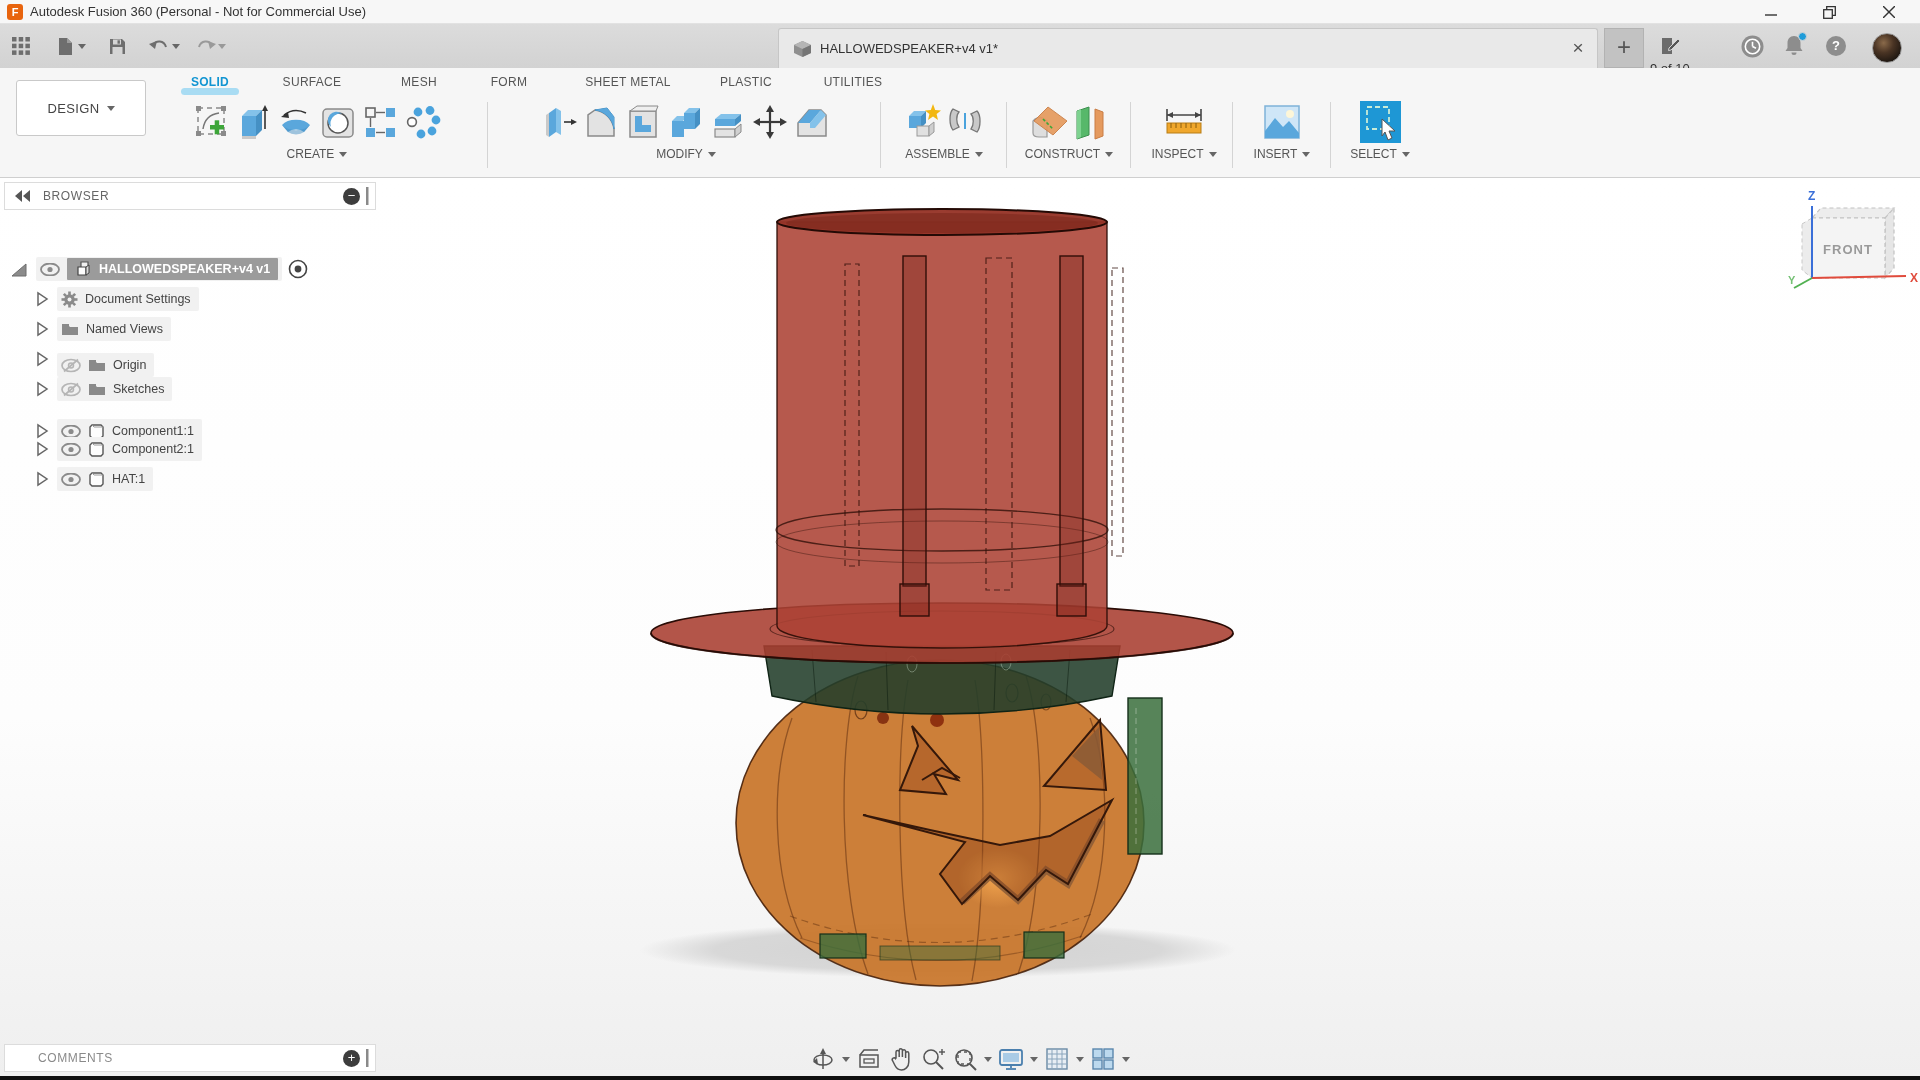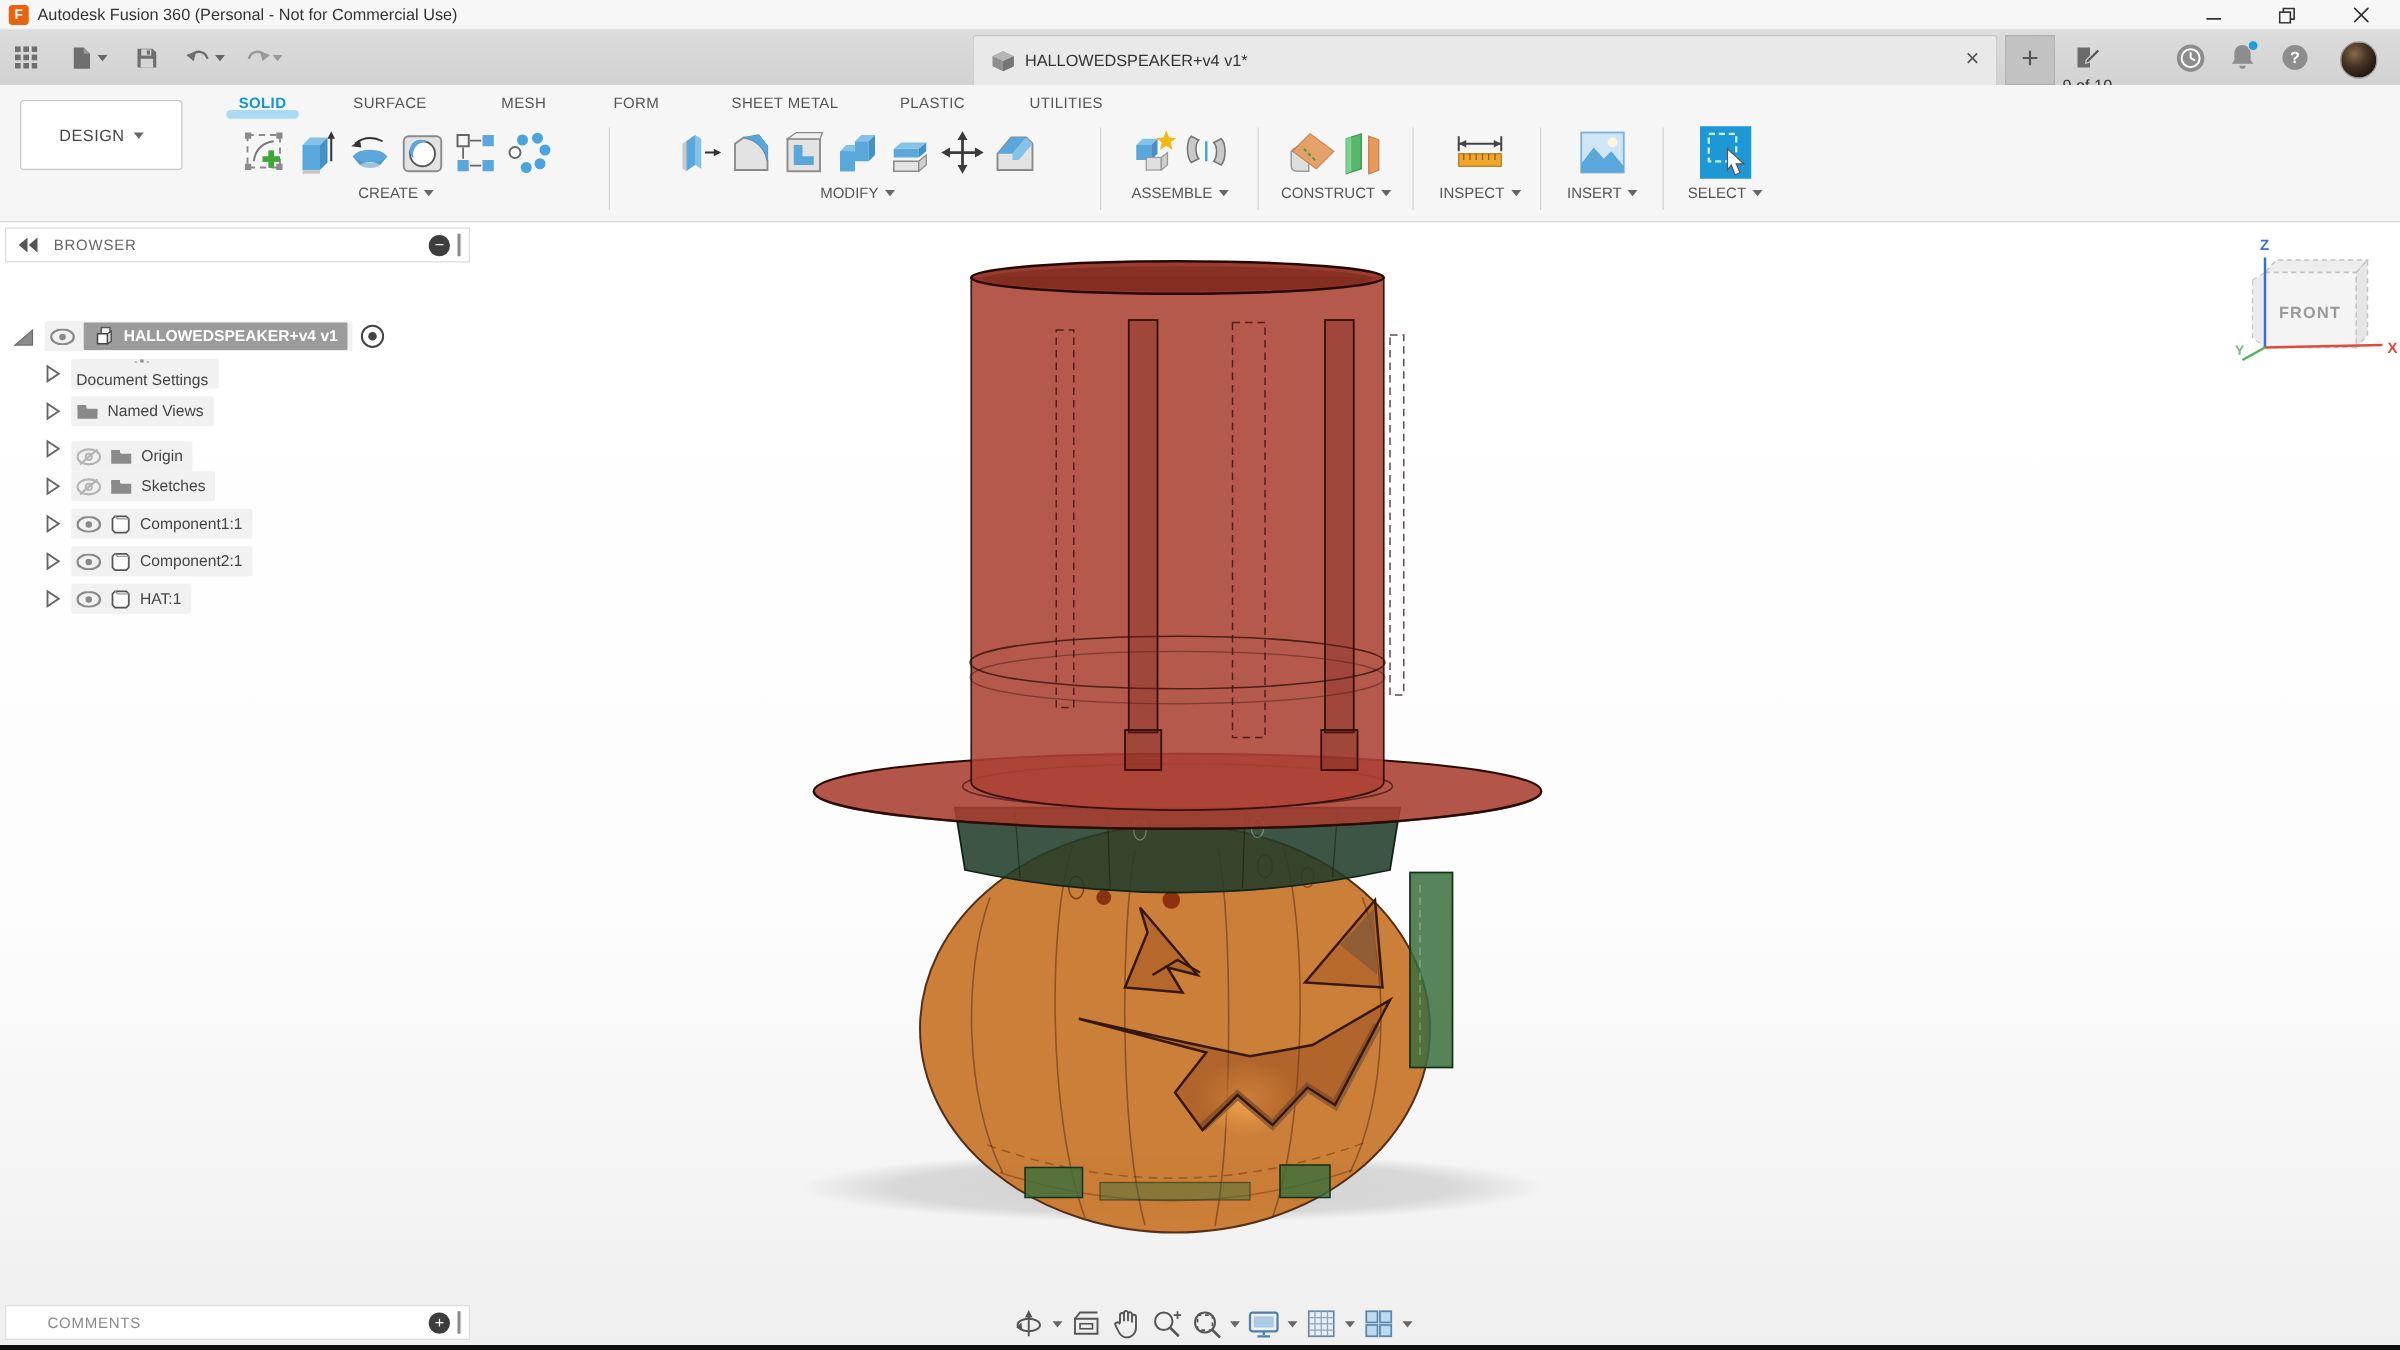--- a/index.html
+++ b/index.html
@@ -589,21 +589,21 @@
           <svg width="20" height="20" style="margin-left:6px;">
               <circle cx="10" cy="10" r="8.5" fill="#fff" stroke="#444" stroke-width="1.6"></circle>
               <circle cx="10" cy="10" r="3.4" fill="#444"></circle>
             </svg>
         </div>
 
         <div class="trow" style="left:36px; top:68px;">
           <svg width="13" height="16">
               <polygon points="2,2 2,14 11,8" fill="#fdfdfd" stroke="#666" stroke-width="1.5"></polygon>
             </svg>
-          <div class="pill" style="margin-left:8px;flex-direction:column;">
+          <div class="pill" style="margin-left:8px;">
             <svg width="17" height="17">
                 <circle cx="8.5" cy="8.5" r="5.2" fill="#8a8a8a"></circle>
                 <circle cx="8.5" cy="8.5" r="2" fill="#f1f1f1"></circle>
                 <g stroke="#8a8a8a" stroke-width="2.6">
                   <line x1="8.5" y1="0.5" x2="8.5" y2="4"></line>
                   <line x1="8.5" y1="13" x2="8.5" y2="16.5"></line>
                   <line x1="0.5" y1="8.5" x2="4" y2="8.5"></line>
                   <line x1="13" y1="8.5" x2="16.5" y2="8.5"></line>
                   <line x1="2.8" y1="2.8" x2="5.2" y2="5.2"></line>
                   <line x1="11.8" y1="11.8" x2="14.2" y2="14.2"></line>
@@ -657,21 +657,21 @@
                 <line x1="3" y1="13.5" x2="17" y2="1.5" stroke="#b5b5b5" stroke-width="1.7"></line>
               </svg>
             <svg width="18" height="14">
                 <path d="M1,3 L7,3 L9,5 L17,5 L17,13 L1,13 Z" fill="#8a8a8a"></path>
                 <rect x="1" y="2" width="7" height="3" fill="#8a8a8a"></rect>
               </svg>
             <span class="tlabel">Sketches</span>
           </div>
         </div>
 
-        <div class="trow" style="left:36px; top:188px;">
+        <div class="trow" style="left:36px; top:200px;">
           <svg width="13" height="16">
               <polygon points="2,2 2,14 11,8" fill="#fdfdfd" stroke="#666" stroke-width="1.5"></polygon>
             </svg>
           <div class="pill" style="margin-left:8px;">
             <svg width="20" height="13">
                 <ellipse cx="10" cy="6.5" rx="9" ry="6" fill="none" stroke="#8a8a8a" stroke-width="1.8"></ellipse>
                 <circle cx="10" cy="6.5" r="2.6" fill="#8a8a8a"></circle>
               </svg>
             <svg width="17" height="17">
                 <path d="M4,2 L13,2 L15,4 L15,13 L13,15 L4,15 L2,13 L2,4 Z" fill="#fdfdfd" stroke="#555" stroke-width="1.4"></path>

